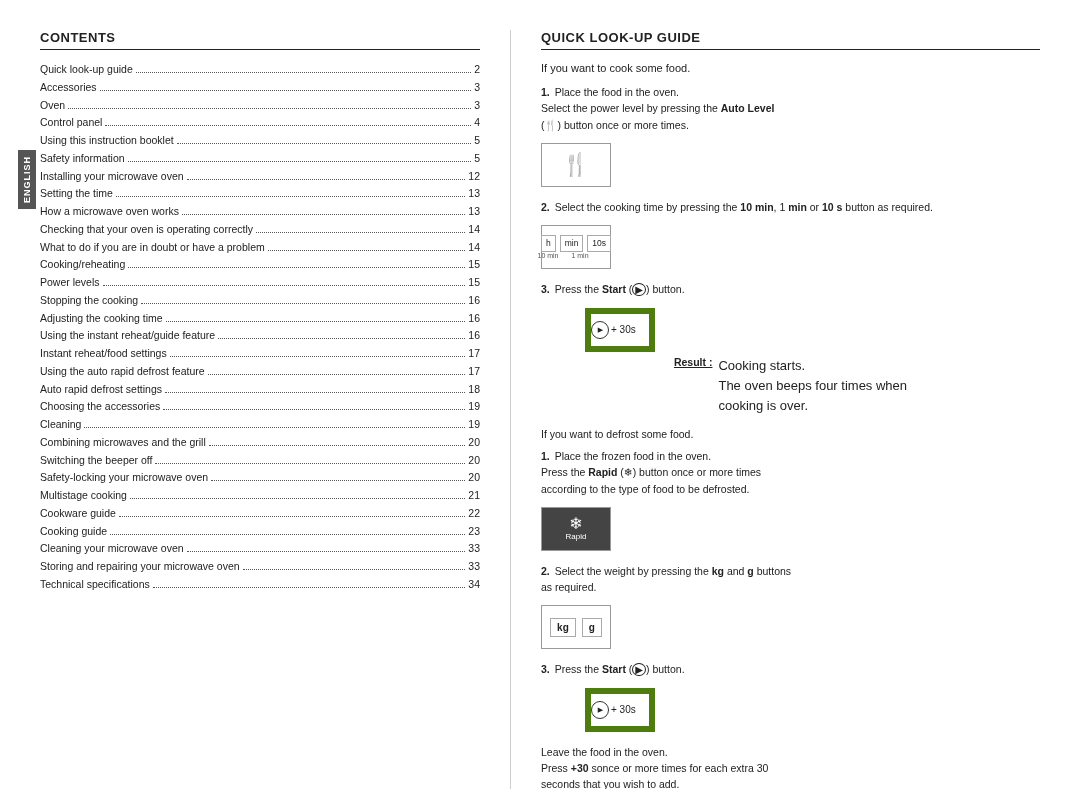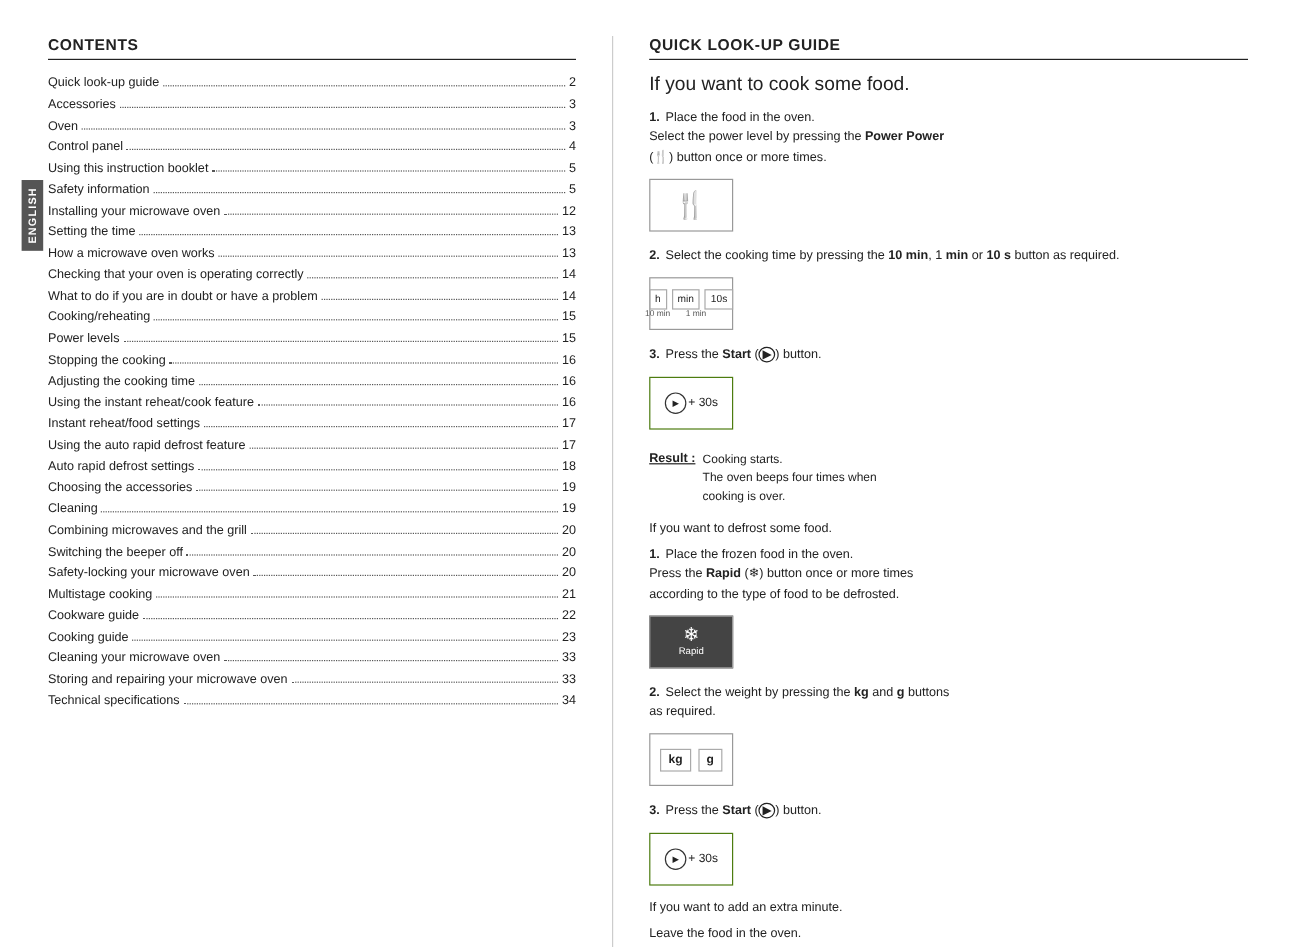--- a/index.html
+++ b/index.html
@@ -73,21 +73,21 @@
       white-space: nowrap;
     }
 
     
     .right-col {
       flex: 1;
       padding-left: 30px;
       border-left: 1px solid #ccc;
     }
     .guide-intro {
-      font-size: 16px;
+      font-size: 11px;
       margin-bottom: 10px;
     }
     .step-block {
       margin-bottom: 12px;
     }
     .step-row {
       display: flex;
       align-items: flex-start;
       gap: 10px;
       flex-direction: column;
@@ -158,52 +158,53 @@
       font-weight: bold;
       background: #fff;
     }
     .kg-cell {
       border: 1px solid #aaa;
       padding: 3px 6px;
       font-size: 10px;
     }
     .result-row {
       display: flex;
-      margin-top: 18px;
+      margin-top: 4px;
       gap: 6px;
+      justify-content: center;
     }
     .result-label {
       font-weight: bold;
       font-size: 10.5px;
       white-space: nowrap;
       text-decoration: underline;
     }
     .result-text {
-      font-size: 10px;
+      font-size: 13px;
       line-height: 1.55;
     }
     .section-break {
       font-size: 10.5px;
       margin: 10px 0 8px 0;
     }
     .page-num {
       text-align: center;
       font-size: 11px;
       margin-top: 16px;
     }
     .icon-start-btn {
-      border: 1px solid #4d7c0f;
+      border: 6px solid #4d7c0f;
       width: 70px;
       height: 44px;
       display: flex;
       align-items: center;
-      justify-content: center;
       gap: 3px;
       font-size: 10px;
       background: #fff;
+      margin-left: 44px;
     }
     .icon-start-inner {
       display: flex;
       align-items: center;
       gap: 2px;
       font-size: 10px;
     }
     .circle-play {
       width: 18px;
       height: 18px;
@@ -313,21 +314,21 @@
       <span class="toc-label">Stopping the cooking</span>
       <span class="toc-dots"></span>
       <span class="toc-page">16</span>
     </li>
         <li class="toc-item">
       <span class="toc-label">Adjusting the cooking time</span>
       <span class="toc-dots"></span>
       <span class="toc-page">16</span>
     </li>
         <li class="toc-item">
-      <span class="toc-label">Using the instant reheat/cook feature</span>
+      <span class="toc-label">Using the instant reheat/guide feature</span>
       <span class="toc-dots"></span>
       <span class="toc-page">16</span>
     </li>
         <li class="toc-item">
       <span class="toc-label">Instant reheat/food settings</span>
       <span class="toc-dots"></span>
       <span class="toc-page">17</span>
     </li>
         <li class="toc-item">
       <span class="toc-label">Using the auto rapid defrost feature</span>
@@ -400,21 +401,21 @@
   <div class="right-col">
     <div class="section-title">QUICK LOOK-UP GUIDE</div>
 
     <div class="guide-intro">If you want to cook some food.</div>
 
     <div class="step-block">
       <div class="step-row">
         <div class="step-text">
           <span class="step-num">1.</span>
           Place the food in the oven.<br>
-          Select the power level by pressing the <strong>Power Power</strong><br>
+          Select the power level by pressing the <strong>Auto Level</strong><br>
           (🍴) button once or more times.
         </div>
         <div class="step-icon">
           <div class="icon-box">
             <span style="font-size:22px;">🍴</span>
           </div>
         </div>
       </div>
     </div>
 
@@ -511,21 +512,20 @@
           <div class="icon-start-btn">
             <div class="icon-start-inner">
               <div class="circle-play"></div>
               <span>+ 30s</span>
             </div>
           </div>
         </div>
       </div>
     </div>
 
-    <div class="section-break">If you want to add an extra minute.</div>
 
     <div class="step-block">
       <div class="step-row">
         <div class="step-text">
           Leave the food in the oven.<br>
           Press <strong>+30</strong> sonce or more times for each extra 30<br>
           seconds that you wish to add.
         </div>
         <div class="step-icon">
           <div class="icon-start-btn">

